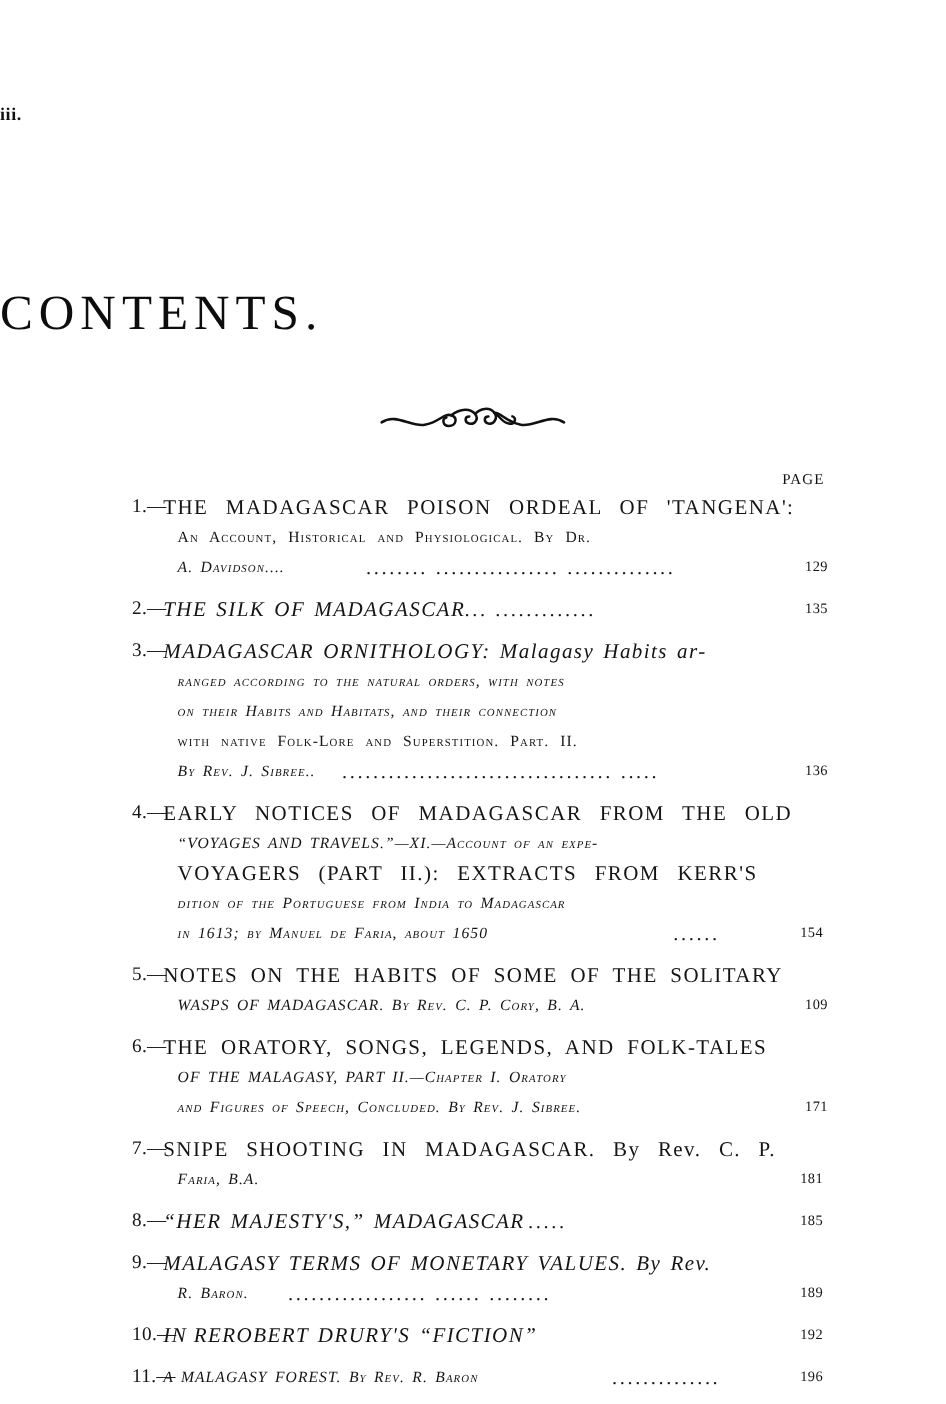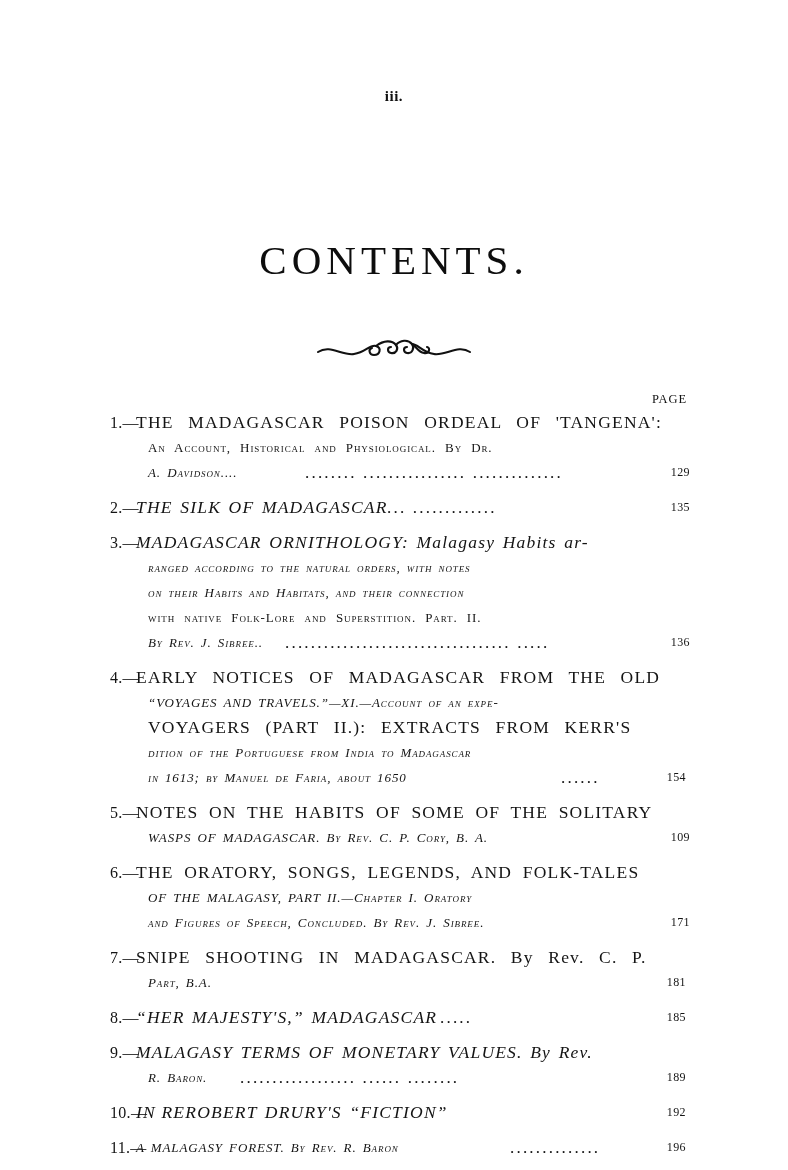--- a/index.html
+++ b/index.html
@@ -20,34 +20,32 @@
     position: absolute;
     inset: 0;
   }
 
   
   .folio {
     position: absolute;
     top: 88px;
     left: 0;
     width: 788px;
-    text-align: center;
     font-size: 15px;
     font-weight: bold;
     letter-spacing: 0.5px;
     color: #111;
   }
 
   
   .title {
     position: absolute;
     top: 240px;
     left: 0;
     width: 788px;
-    text-align: center;
     font-size: 41px;
     letter-spacing: 5px;
     color: #0d0d0d;
     font-weight: normal;
     line-height: 1;
   }
 
   
   .ornament {
     position: absolute;
@@ -272,21 +270,21 @@
         <span class="pg">171</span>
       </div>
     </div>
 
     <div class="entry">
       <div class="line">
         <span class="num">7.—</span>
         <span class="t1 caps ws2">SNIPE SHOOTING IN MADAGASCAR.  By Rev. C. P.</span>
       </div>
       <div class="line">
-        <span class="t2 sc ws4">Part, B.A.</span>
+        <span class="t2 sc ws4">Faria, B.A.</span>
         <span class="pg inset">181</span>
       </div>
     </div>
 
     <div class="entry">
       <div class="line">
         <span class="num">8.—</span>
         <span class="t1 caps ws4">“HER MAJESTY'S,” MADAGASCAR</span>
         <span class="dots" style="position:absolute;left:330px;top:0;">.....</span>
         <span class="pg inset">185</span>

